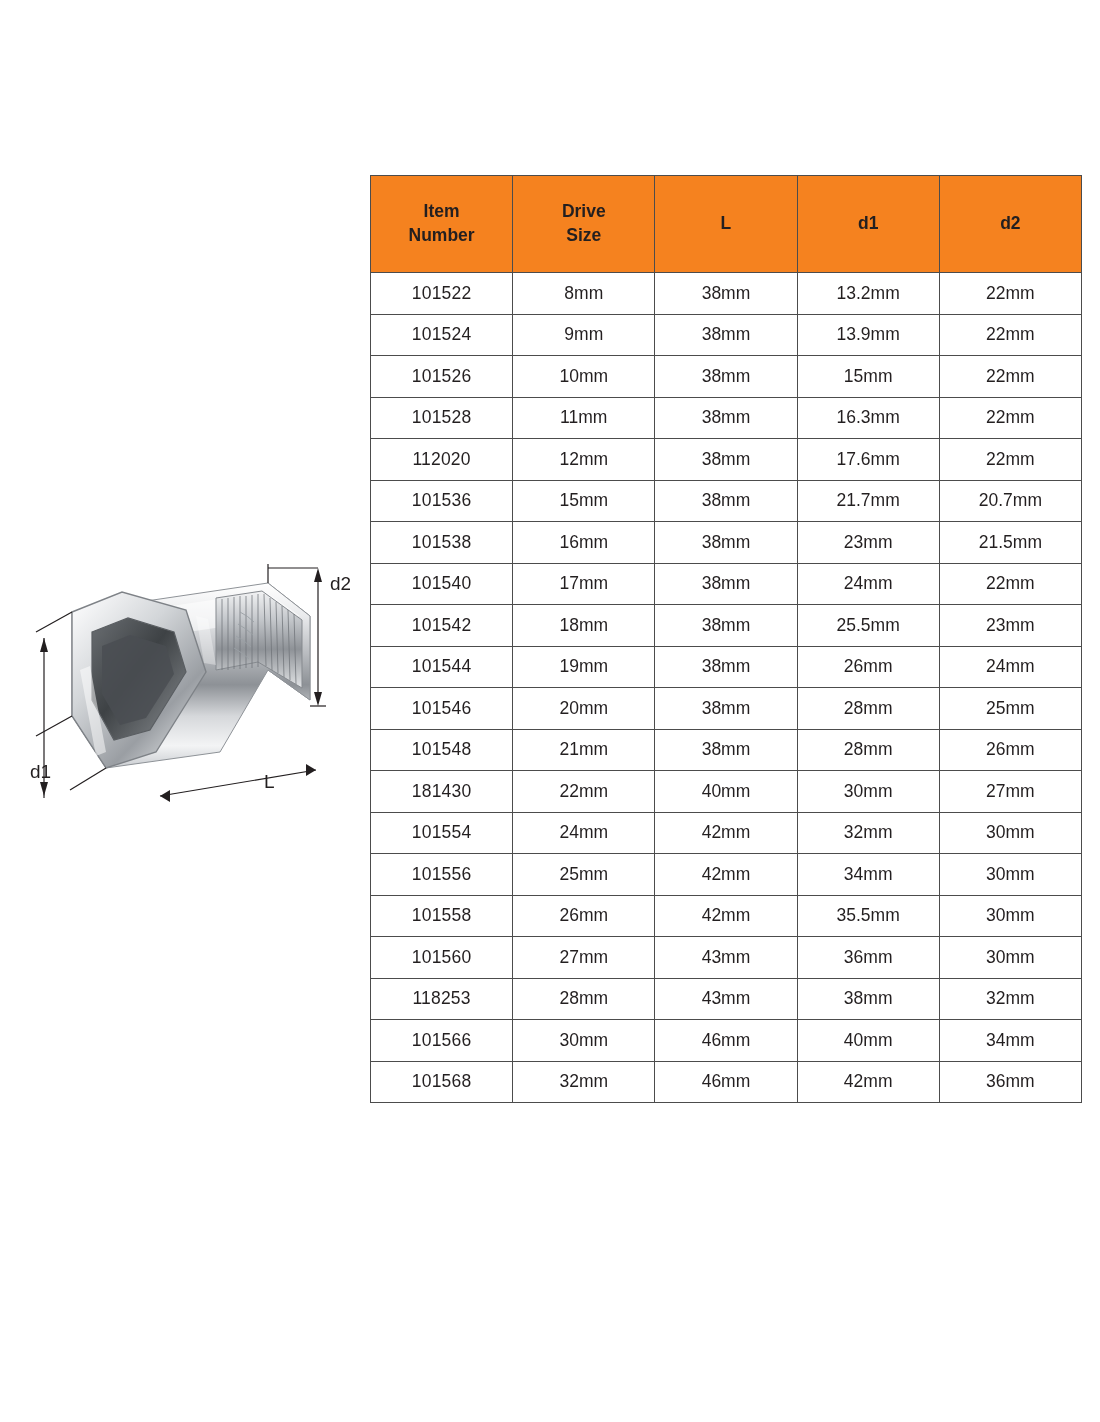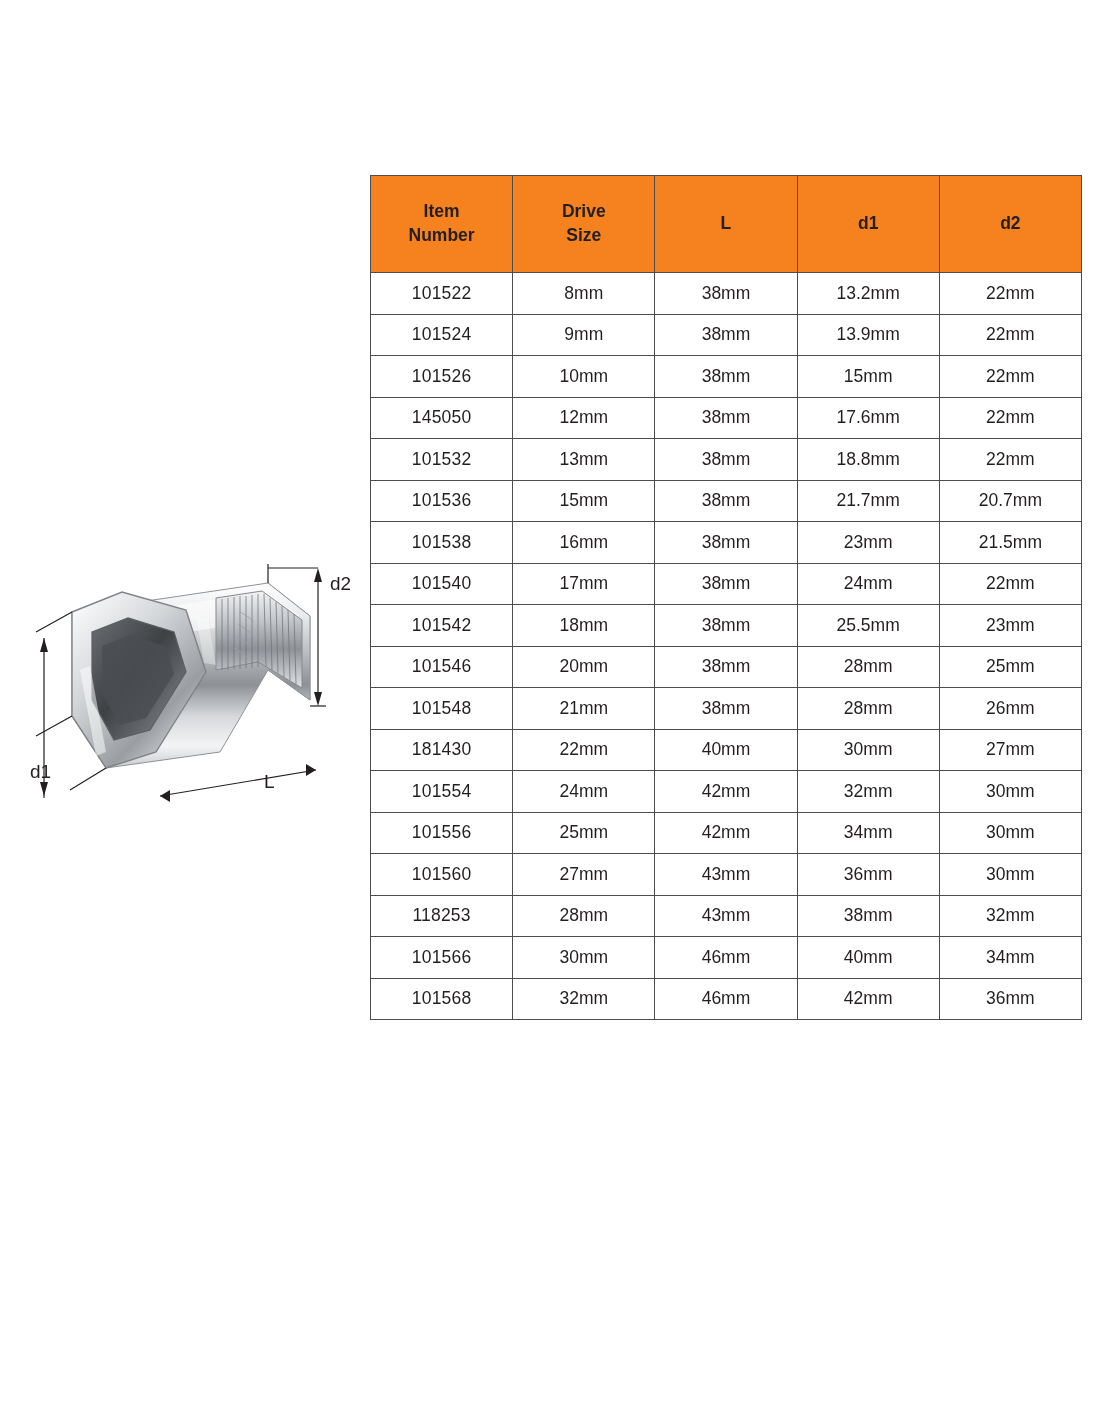--- a/index.html
+++ b/index.html
@@ -208,31 +208,31 @@
           <td>22mm</td>
         </tr>
         <tr>
           <td>101526</td>
           <td>10mm</td>
           <td>38mm</td>
           <td>15mm</td>
           <td>22mm</td>
         </tr>
         <tr>
-          <td>145050</td>
+          <td>101528</td>
+          <td>11mm</td>
+          <td>38mm</td>
+          <td>16.3mm</td>
+          <td>22mm</td>
+        </tr>
+        <tr>
+          <td>112020</td>
           <td>12mm</td>
           <td>38mm</td>
           <td>17.6mm</td>
-          <td>22mm</td>
-        </tr>
-        <tr>
-          <td>101532</td>
-          <td>13mm</td>
-          <td>38mm</td>
-          <td>18.8mm</td>
           <td>22mm</td>
         </tr>
         <tr>
           <td>101536</td>
           <td>15mm</td>
           <td>38mm</td>
           <td>21.7mm</td>
           <td>20.7mm</td>
         </tr>
         <tr>
@@ -248,20 +248,27 @@
           <td>38mm</td>
           <td>24mm</td>
           <td>22mm</td>
         </tr>
         <tr>
           <td>101542</td>
           <td>18mm</td>
           <td>38mm</td>
           <td>25.5mm</td>
           <td>23mm</td>
+        </tr>
+        <tr>
+          <td>101544</td>
+          <td>19mm</td>
+          <td>38mm</td>
+          <td>26mm</td>
+          <td>24mm</td>
         </tr>
         <tr>
           <td>101546</td>
           <td>20mm</td>
           <td>38mm</td>
           <td>28mm</td>
           <td>25mm</td>
         </tr>
         <tr>
           <td>101548</td>
@@ -282,20 +289,27 @@
           <td>24mm</td>
           <td>42mm</td>
           <td>32mm</td>
           <td>30mm</td>
         </tr>
         <tr>
           <td>101556</td>
           <td>25mm</td>
           <td>42mm</td>
           <td>34mm</td>
+          <td>30mm</td>
+        </tr>
+        <tr>
+          <td>101558</td>
+          <td>26mm</td>
+          <td>42mm</td>
+          <td>35.5mm</td>
           <td>30mm</td>
         </tr>
         <tr>
           <td>101560</td>
           <td>27mm</td>
           <td>43mm</td>
           <td>36mm</td>
           <td>30mm</td>
         </tr>
         <tr>

